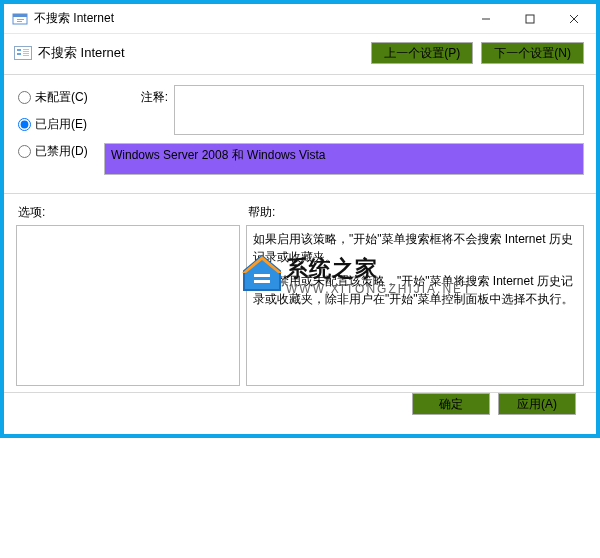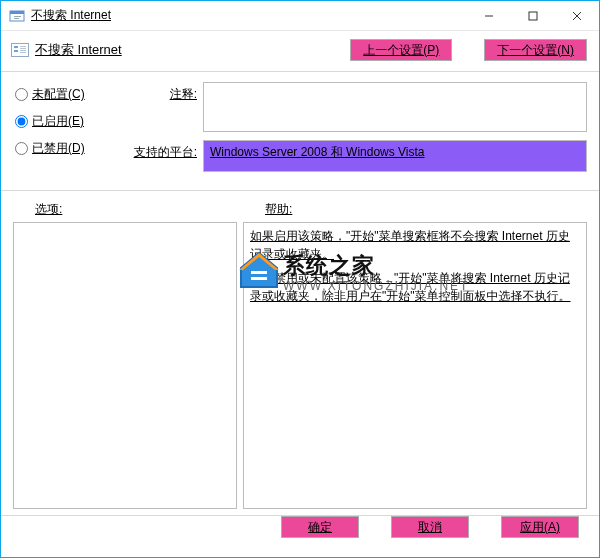--- a/index.html
+++ b/index.html
@@ -6,26 +6,25 @@
   html, body {
     margin: 0; padding: 0;
     width: 600px; height: 558px;
     font-family: "Microsoft YaHei", "Segoe UI", sans-serif;
     font-size: 12px;
     background: #fff;
     color: #000;
     overflow: hidden;
   }
   .window {
-    width: 600px; height: 558px;
-    border: 1px solid #0ea5e9;
+    width: 600px; height: 438px;
+    border: 4px solid #0ea5e9;
     background: #fff;
     display: flex; flex-direction: column;
     position: relative;
-    text-decoration: underline;
   }
   .titlebar {
     height: 30px;
     display: flex; align-items: center;
     padding-left: 8px;
     border-bottom: 1px solid #e8e8e8;
   }
   .titlebar .icon {
     width: 16px; height: 16px; margin-right: 6px;
     display: inline-block;
@@ -43,31 +42,29 @@
   }
   .header-row .icon2 {
     width: 18px; height: 14px; margin-right: 6px;
     display: inline-block;
   }
   .header-title { font-size: 13px; flex: 1; }
   .nav-btns { display: flex; gap: 8px; }
   .btn {
     height: 22px; padding: 0 12px;
     border: 1px solid #adadad;
-    background: #ec4899;
+    background: #4d7c0f;
     font-size: 12px;
     display: inline-flex; align-items: center; justify-content: center;
     cursor: default;
-    margin-left: 24px;
   }
   .sep { border-top: 1px solid #d8d8d8; margin: 6px 0 0 0; }
   .body {
     display: flex;
     padding: 10px 12px 4px 14px;
-    gap: 32px;
   }
   .radios { width: 86px; padding-top: 4px; }
   .radio-row {
     display: flex; align-items: center;
     margin-bottom: 10px;
   }
   .radio-row input { margin: 0 4px 0 0; }
   .right-col { flex: 1; }
   .field-row { display: flex; margin-bottom: 8px; }
   .field-label { width: 70px; text-align: right; padding-right: 6px; padding-top: 4px; }
@@ -87,21 +84,21 @@
     background: #8b5cf6;
     padding: 3px 6px;
     overflow-y: scroll;
     font-size: 12px;
     line-height: 16px;
   }
   .labels-row {
     display: flex;
     padding: 10px 12px 4px 14px;
   }
-  .labels-row .lbl1 { width: 230px; margin-left: 20px; }
+  .labels-row .lbl1 { width: 230px; }
   .panels {
     display: flex;
     padding: 0 12px 6px 12px;
     gap: 6px;
     flex: 1;
     min-height: 0;
   }
   .panel {
     border: 1px solid #bcbcbc;
     background: #fff;
@@ -204,21 +201,20 @@
         <input type="radio" name="state" style="">
         <span>已禁用(D)</span>
       </label>
     </div>
     <div class="right-col">
       <div class="field-row">
         <div class="field-label">注释:</div>
         <div class="textarea"></div>
       </div>
       <div class="field-row">
-        <div class="field-label">支持的平台:</div>
         <div class="plain-input">Windows Server 2008 和 Windows Vista</div>
       </div>
     </div>
   </div>
 
   <div class="sep"></div>
 
   <div class="labels-row">
     <div class="lbl1">选项:</div>
     <div>帮助:</div>
@@ -229,21 +225,20 @@
     <div class="panel right">
       <div class="help-text">
         <p>如果启用该策略，"开始"菜单搜索框将不会搜索 Internet 历史记录或收藏夹。</p>
         <p>如果禁用或未配置该策略，"开始"菜单将搜索 Internet 历史记录或收藏夹，除非用户在"开始"菜单控制面板中选择不执行。</p>
       </div>
     </div>
   </div>
 
   <div class="footer">
     <div class="btn">确定</div>
-    <div class="btn">取消</div>
     <div class="btn">应用(A)</div>
   </div>
 
   <div class="watermark">
     <svg width="44" height="40" viewBox="0 0 44 40">
       <path d="M22 2 L40 17 L40 36 L4 36 L4 17 Z" fill="#2f8fe0" stroke="#1f6db8" stroke-width="2"></path>
       <path d="M22 2 L42 19 L38 19 L22 6 L6 19 L2 19 Z" fill="#ff9a1f"></path>
       <rect x="14" y="20" width="16" height="3" fill="#fff"></rect>
       <rect x="14" y="26" width="16" height="3" fill="#fff"></rect>
     </svg>

